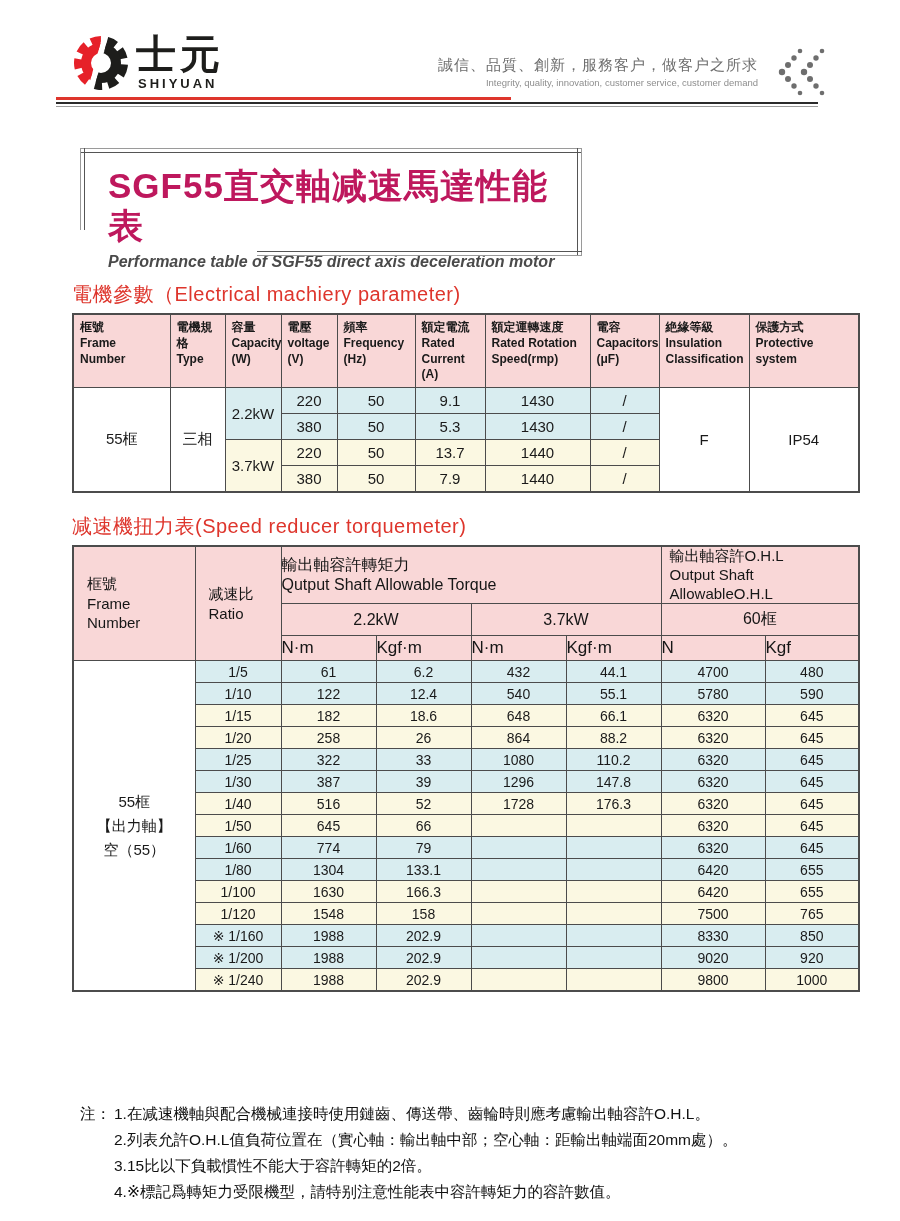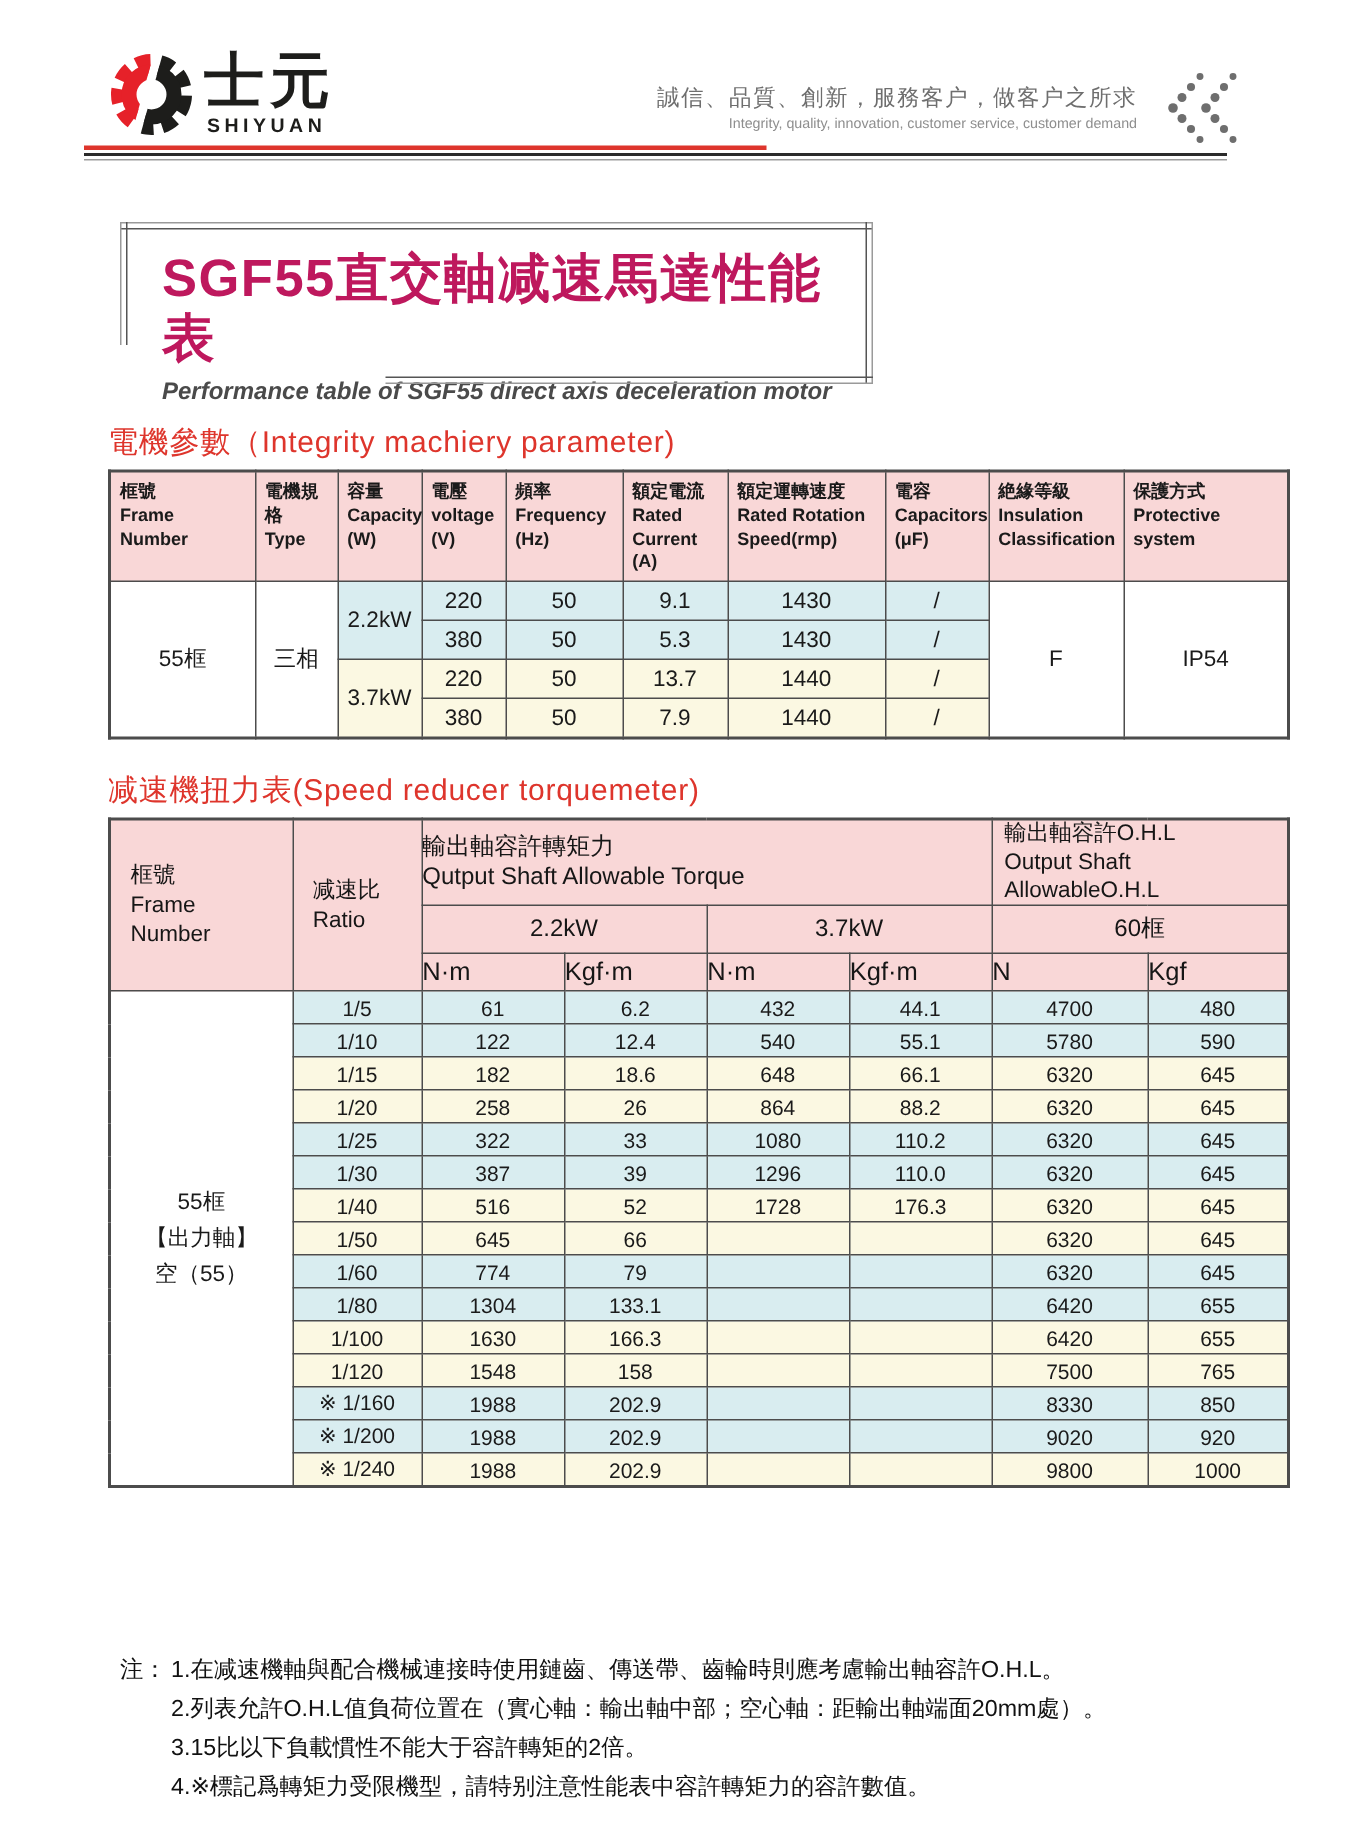--- a/index.html
+++ b/index.html
@@ -135,21 +135,21 @@
 
   <div class="title-block">
     <div class="tb-line-top"></div>
     <div class="tb-line-left"></div>
     <div class="tb-line-right"></div>
     <div class="tb-line-bottom"></div>
     <div class="page-title">SGF55直交軸减速馬達性能表</div>
     <div class="page-subtitle">Performance table of SGF55 direct axis deceleration motor</div>
   </div>
 
-  <div class="sec-heading s1">電機參數（Integrity machiery parameter)</div>
+  <div class="sec-heading s1">電機參數（Electrical machiery parameter)</div>
 
   <table class="t1">
     <colgroup>
       <col style="width:97px">
         <col style="width:55px">
         <col style="width:56px">
         <col style="width:56px">
         <col style="width:78px">
       <col style="width:70px">
         <col style="width:105px">
@@ -312,21 +312,21 @@
       <td class="bg-blue">1080</td>
       <td class="bg-blue">110.2</td>
       <td class="bg-blue">6320</td>
       <td class="bg-blue">645</td>
     </tr>
     <tr>
       <td class="bg-blue">1/30</td>
       <td class="bg-blue">387</td>
       <td class="bg-blue">39</td>
       <td class="bg-blue">1296</td>
-      <td class="bg-blue">110.0</td>
+      <td class="bg-blue">147.8</td>
       <td class="bg-blue">6320</td>
       <td class="bg-blue">645</td>
     </tr>
     <tr>
       <td class="bg-cream">1/40</td>
       <td class="bg-cream">516</td>
       <td class="bg-cream">52</td>
       <td class="bg-cream">1728</td>
       <td class="bg-cream">176.3</td>
       <td class="bg-cream">6320</td>

